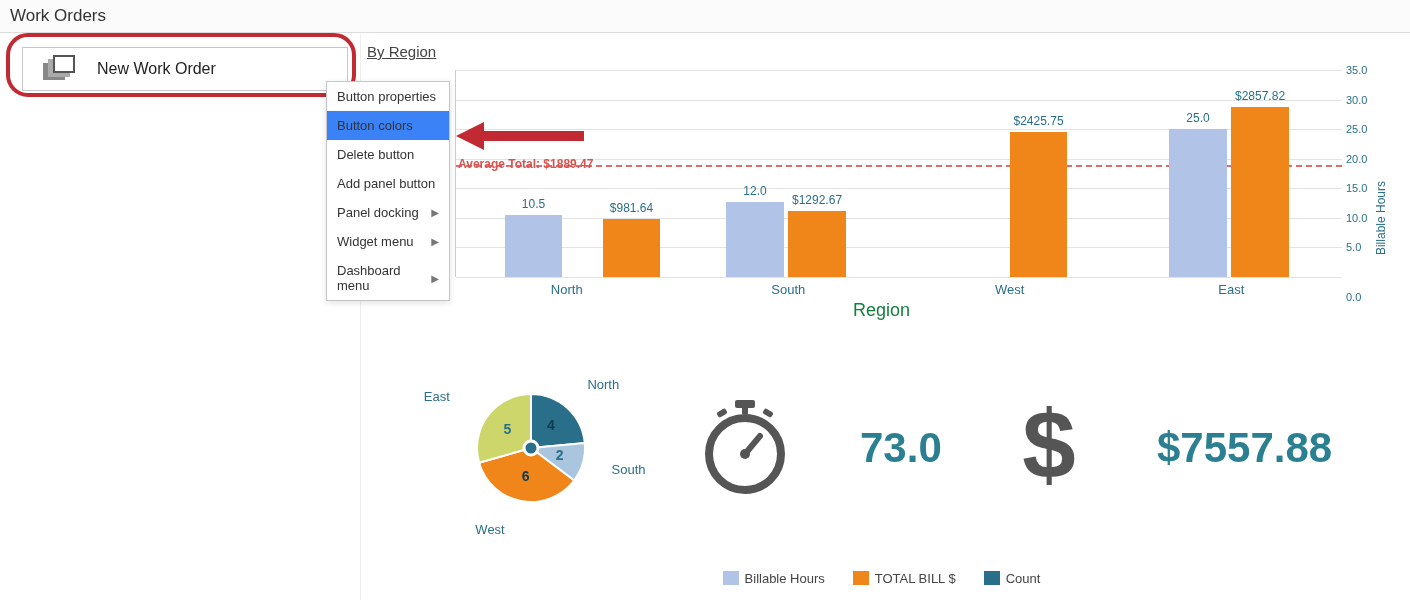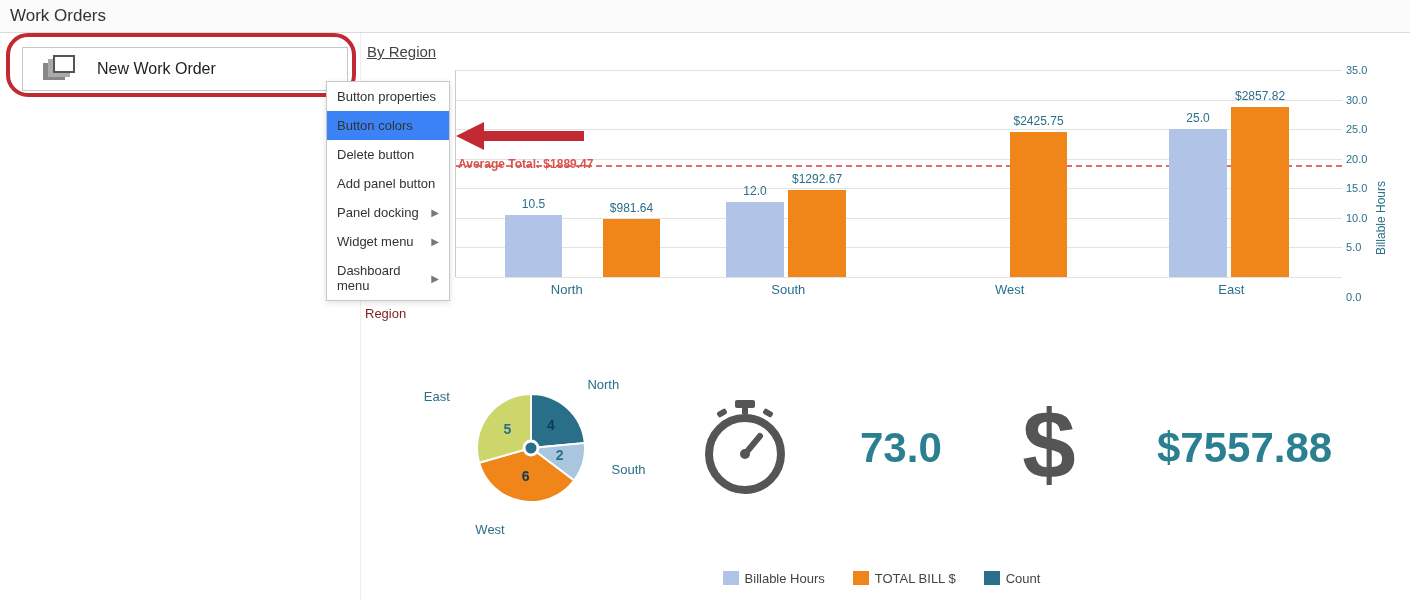--- a/index.html
+++ b/index.html
@@ -39,21 +39,21 @@
   .avg-label { position:absolute; font-size:12px; font-weight:600; color:#d9534f;}
   .y2-tick { position:absolute; right:-48px; width:44px; text-align:left; font-size:11px; color:#2a6f8a; transform:translateY(-50%);}
   .y2-title { position:absolute; right:-46px; top:50%; transform:rotate(-90deg) translateY(-50%); transform-origin:right center; font-size:12px; color:#2a6f8a; white-space:nowrap;}
   .bars { position:absolute; left:0; right:0; top:0; bottom:0;}
   .reg { position:absolute; bottom:0;}
   .bar  { position:absolute; bottom:0;}
   .bar-a { background:#b1c3e6;}
   .bar-b { background:#f08519;}
   .bar-lbl { position:absolute; width:100%; text-align:center; font-size:12px; color:#2a6f8a; top:-18px; white-space:nowrap;}
   .xcat { position:absolute; bottom:-20px; width:100%; text-align:center; font-size:13px; color:#2a6f8a;}
-  .xtitle { position:absolute; bottom:4px; left:0; right:0; text-align:left; font-size:13px; color:#7f1d1d;}
+  .xtitle { position:absolute; bottom:4px; left:0; right:0; text-align:center; font-size:18px; color:#15803d;}
 
   
   .pie-wrap { position:relative; width:200px; height:200px;}
   .pie-label { position:absolute; font-size:13px; color:#2a6f8a;}
   .kpi-num { font-size:42px; font-weight:700; color:#2a8090;}
   .big-icon { color:#555;}
 </style>
 </head>
 <body>
 
@@ -105,21 +105,21 @@
                 </div>
                 <div class="bar bar-b" style="left: 50%; width: 26%; height: 58.5076px; margin-left: 36px;">
                   <div class="bar-lbl">$981.64</div>
                 </div>
                 <div class="xcat">North</div>
               </div>
               <div class="reg" style="left: 25%; width: 25%; height: 100%;">
                 <div class="bar bar-a" style="left: 22%; width: 26%; height: 75px; text-decoration: underline;">
                   <div class="bar-lbl">12.0</div>
                 </div>
-                <div class="bar bar-b" style="left: 50%; width: 26%; height: 87px;">
+                <div class="bar bar-b" style="left: 50%; width: 26%; height: 66px;">
                   <div class="bar-lbl">$1292.67</div>
                 </div>
                 <div class="xcat">South</div>
               </div>
               <div class="reg" style="left: 50%; width: 25%; height: 100%;">
                 <div class="bar bar-b" style="left: 50%; width: 26%; height: 144.579px;">
                   <div class="bar-lbl">$2425.75</div>
                 </div>
                 <div class="xcat">West</div>
               </div>

